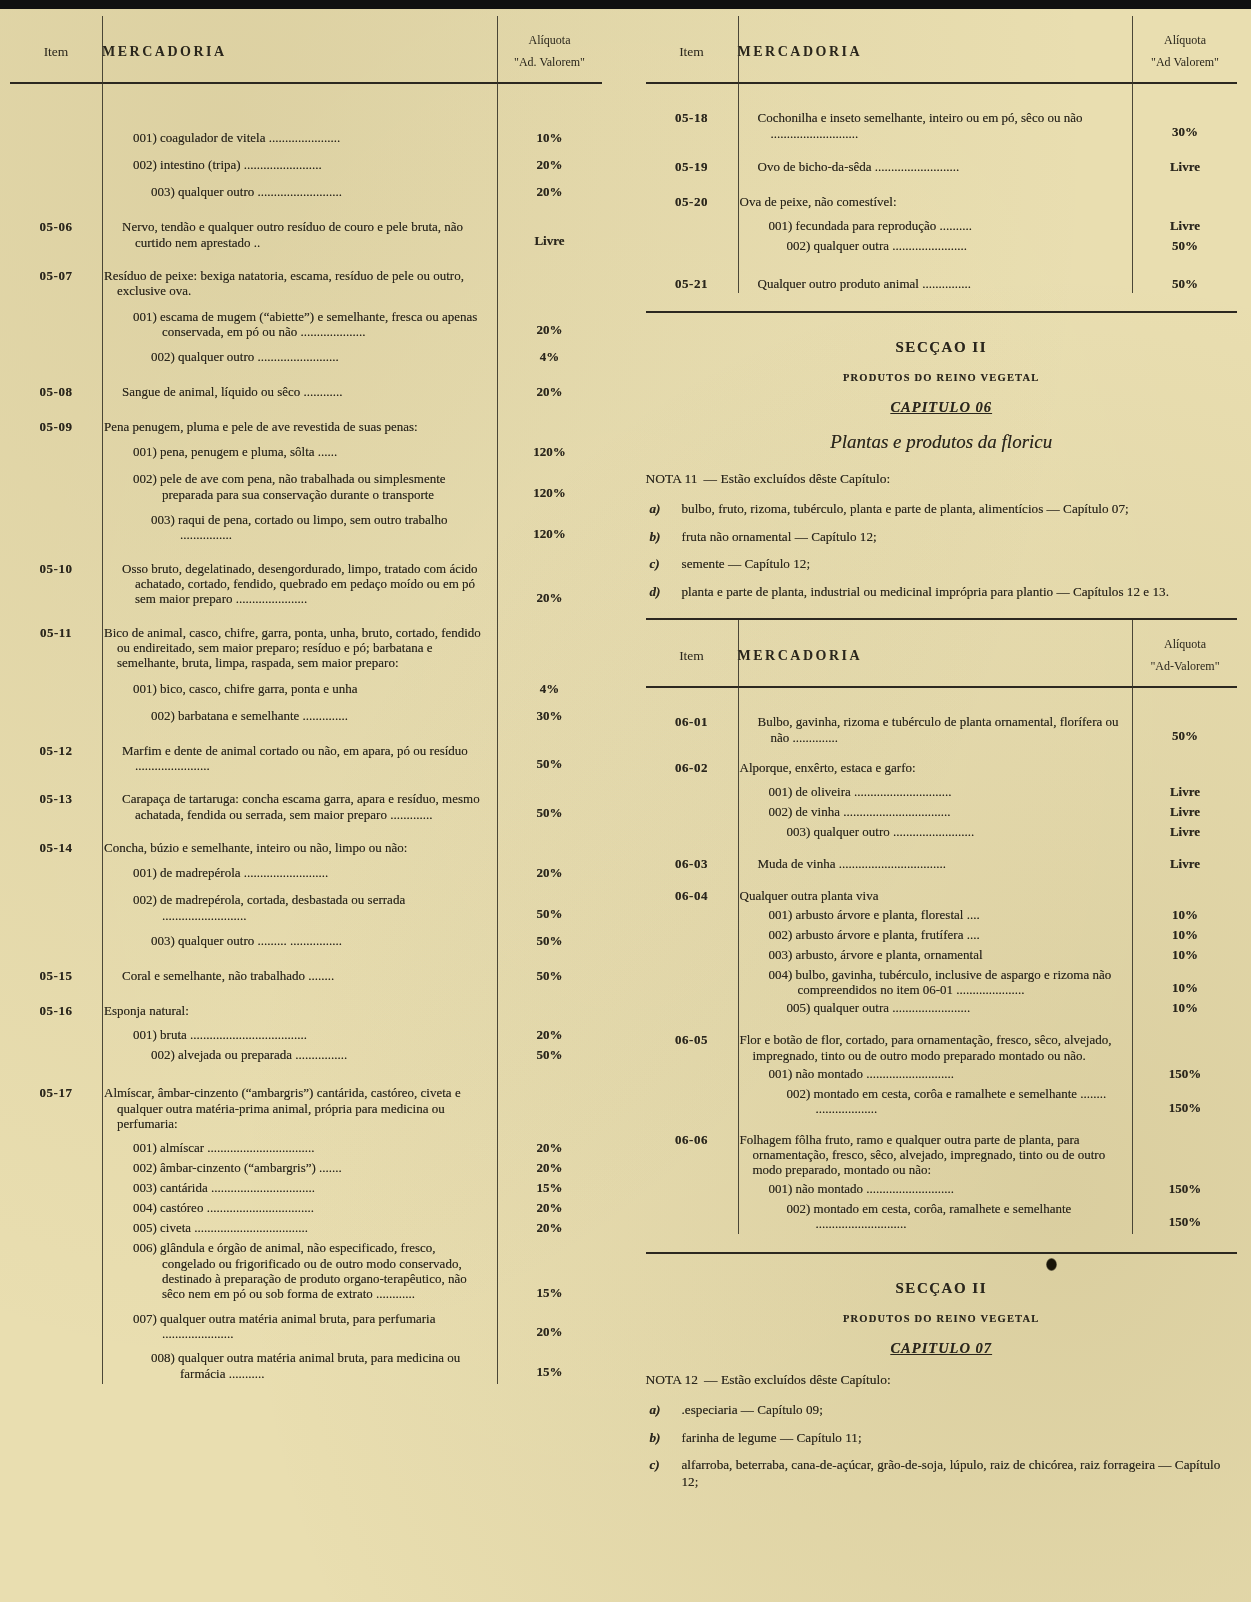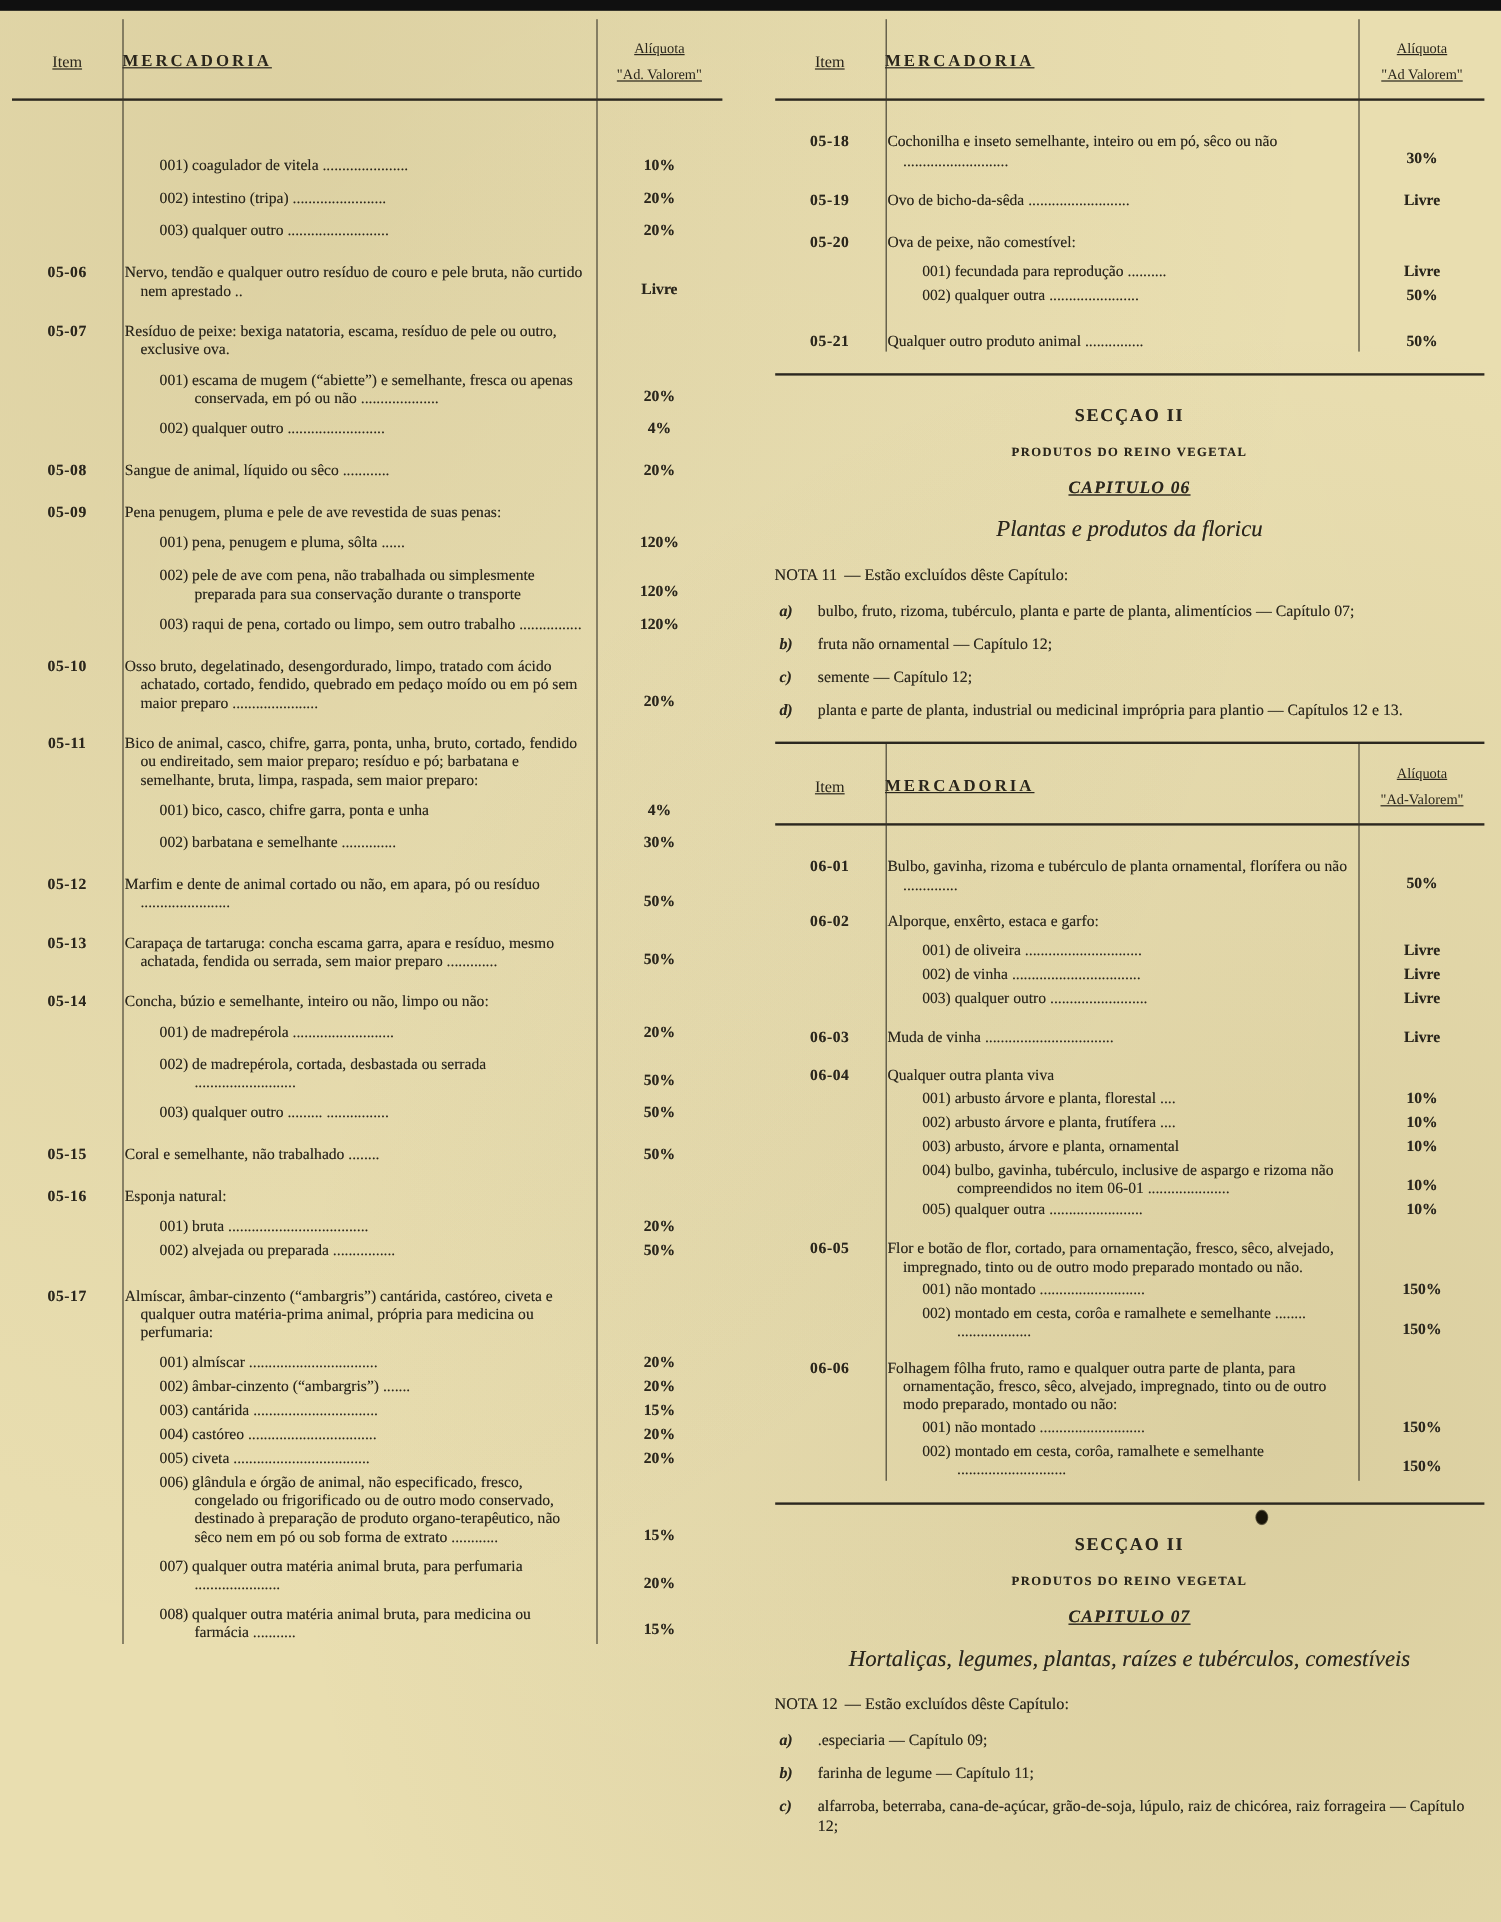--- a/index.html
+++ b/index.html
@@ -17,36 +17,36 @@
   .topbar { position:absolute; top:0; left:0; width:100%; height:9px; background:#101010; }
   .page { position:absolute; top:16px; left:10px; right:14px; display:flex; gap:44px; }
   .col { flex:1 1 0; min-width:0; }
 
   .tbl { position:relative; }
   .vline { position:absolute; top:0; bottom:0; width:1px; background:#3a362a; opacity:.9; }
   .vline.v-item { left:92px; }
   .vline.v-rate { right:104px; }
 
   .thead { display:grid; grid-template-columns:92px 1fr 104px; align-items:center;
-           padding:14px 0 9px; border-bottom:2px solid var(--rule,#2c2820);text-decoration:underline; }
+           padding:14px 0 9px; border-bottom:2px solid var(--rule,#2c2820); }
   .th-item { text-align:center; font-size:13.5px; }
   .th-merc { text-align:left; font-weight:bold; letter-spacing:2.5px; font-size:14px; }
   .th-aliq { text-align:center; font-size:12px; line-height:1.8; }
 
   .tbody { padding-top:26px; }
   #tbl-left .tbody { padding-top:46px; }
 
   .trow { display:grid; grid-template-columns:92px 1fr; margin-bottom:18px; }
   .tbl.dense .trow { margin-bottom:12px; }
   .item-code { font-weight:bold; font-size:13px; text-align:center; letter-spacing:.5px; }
   .entries { min-width:0; }
   .entry { display:flex; margin-bottom:10px; }
   .trow.tight .entry, .tbl.dense .entry { margin-bottom:3px; }
   .entry.gap { margin-top:9px; }
-  .entry:last-child { margin-bottom:0; }
+  .entry:last-child { margin-bottom:0;padding-left:18px; }
   .desc { flex:1 1 0; min-width:0; font-size:13px; line-height:1.18; padding-right:8px; }
   .desc.main { padding-left:15px; text-indent:-13px; }
   .desc.sub  { padding-left:60px; text-indent:-29px; }
   .rate { width:104px; display:flex; align-items:flex-end; justify-content:center;
           font-size:13px; font-weight:bold; padding-bottom:1px; }
   .desc,.item-code,.rate,.section { text-shadow:0 0 .5px rgba(43,40,32,.5); }
 
   .hrule { height:0; border-top:2px solid var(--rule,#2c2820); margin:18px 0 0 0; }
 
   .section { margin-bottom:6px; }
@@ -500,21 +500,20 @@
             </div>
           </div>
         </div>
       </div>
     <div class="hrule"></div>
 
     <div class="section">
       <div class="sec-title">SECÇAO II</div>
       <div class="sec-sub">PRODUTOS DO REINO VEGETAL</div>
       <div class="sec-cap">CAPITULO 07</div>
-      <div class="sec-desc">Hortaliças, legumes, plantas, raízes e tubérculos, comestíveis</div>
       <div class="nota">
         <span class="nota-label">NOTA 12</span><span>— Estão excluídos dêste Capítulo:</span>
       </div>
       <div class="nota-item">
         <span class="nota-letter">a)</span>
         <span class="nota-body">.especiaria — Capítulo 09;</span>
       </div>
       <div class="nota-item">
         <span class="nota-letter">b)</span>
         <span class="nota-body">farinha de legume — Capítulo 11;</span>

